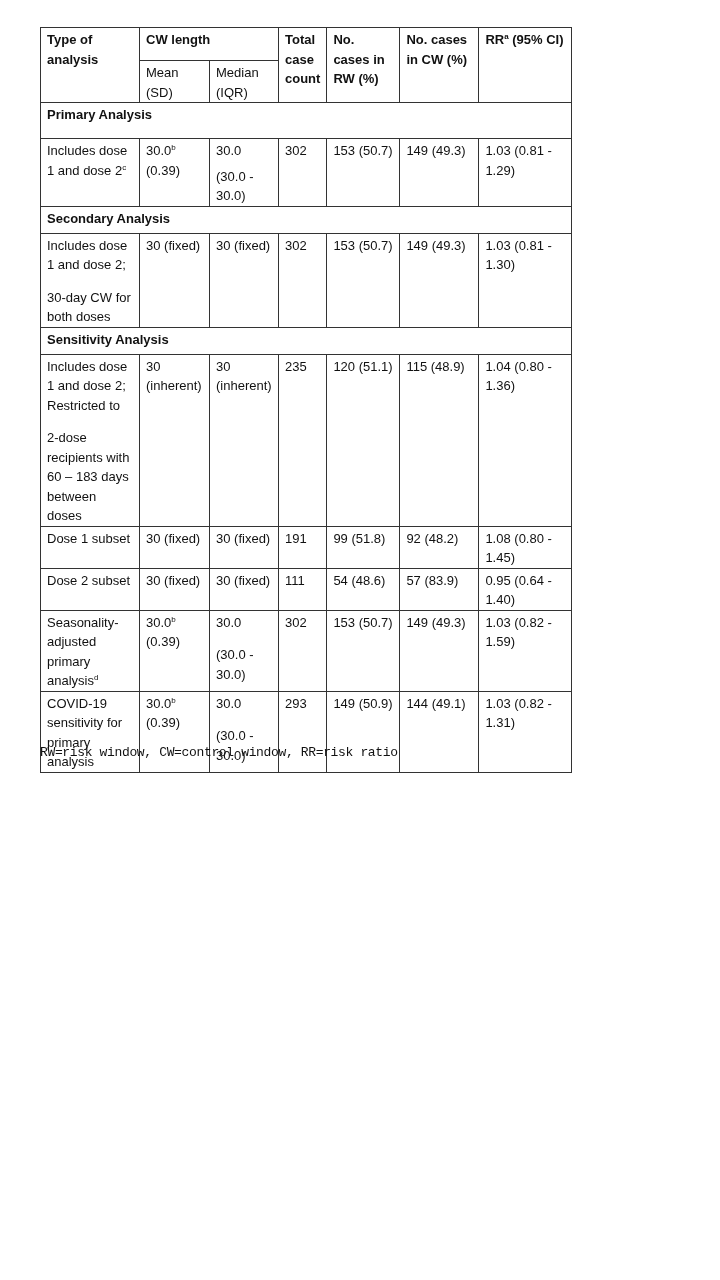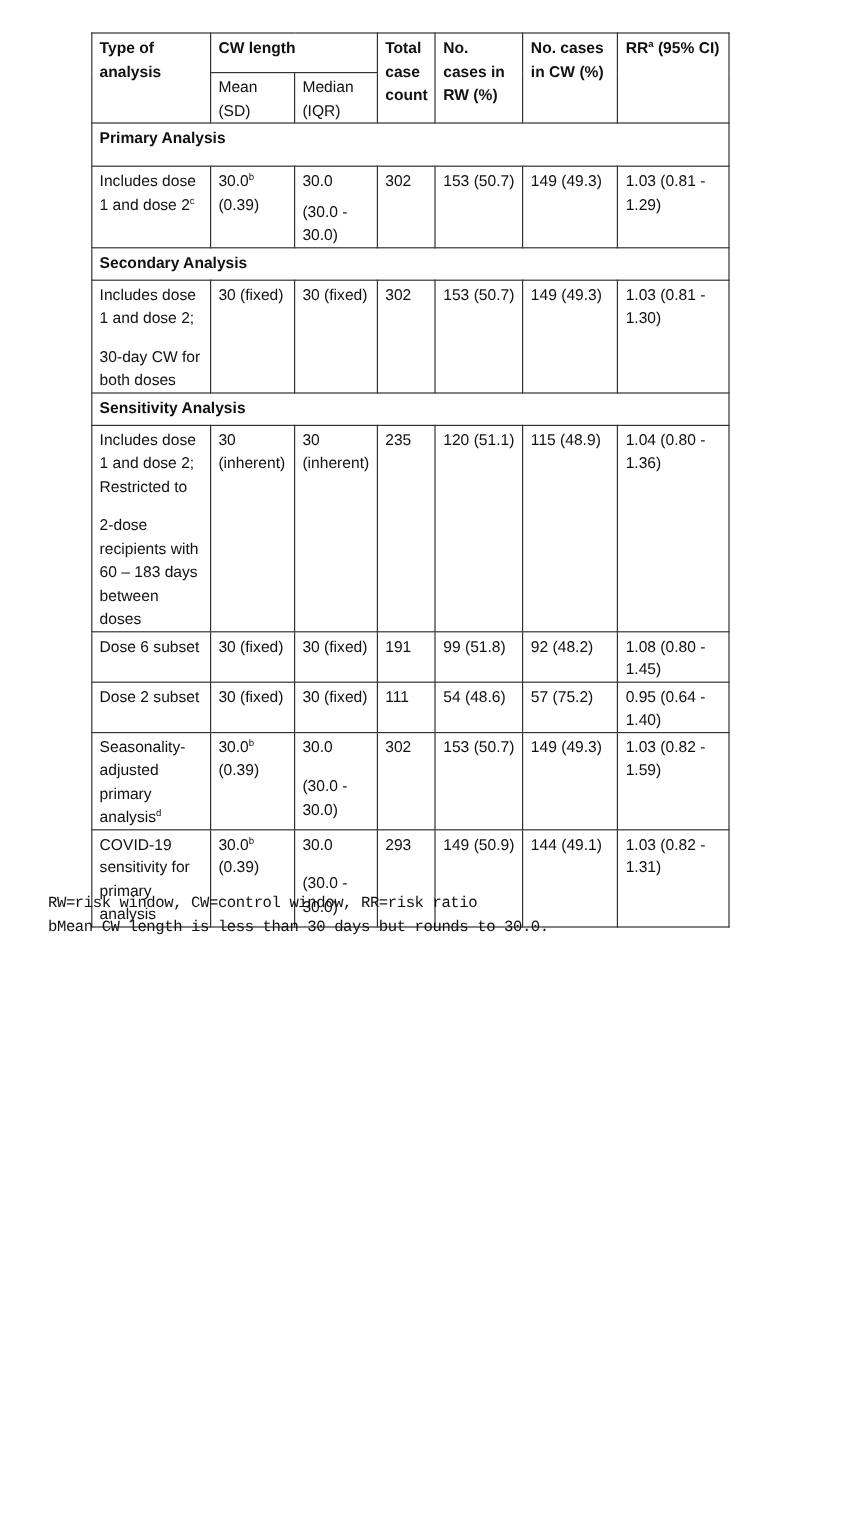--- a/index.html
+++ b/index.html
@@ -3,21 +3,20 @@
 <meta charset="utf-8">
 <style>
   html, body { margin: 0; padding: 0; background: #ffffff; }
   body { width: 720px; height: 1280px; position: relative; overflow: hidden; }
   .tbl {
     position: absolute; left: 40px; top: 27px;
     border-collapse: collapse;
     font-family: "Liberation Sans", sans-serif;
     font-size: 13px; line-height: 19.5px; color: #111;
     table-layout: fixed;
-    margin-left: 36px;
   }
   .tbl td, .tbl th {
     border: 1.3px solid #333;
     vertical-align: top;
     padding: 2px 6px 0 6px;
     text-align: left;
     font-weight: normal;
   }
   .tbl th { font-weight: bold; }
   .tbl .section td { font-weight: bold; height: 33px; padding-top: 2px; }
@@ -94,35 +93,35 @@
     <tr style="height:150px">
       <td><span>Includes dose 1 and dose 2; Restricted to</span><span class="gapl"></span><span>2-dose recipients with 60 – 183 days between doses</span></td>
       <td>30 (inherent)</td>
       <td>30 (inherent)</td>
       <td>235</td>
       <td>120 (51.1)</td>
       <td>115 (48.9)</td>
       <td>1.04 (0.80 - 1.36)</td>
     </tr>
     <tr style="height:38px">
-      <td>Dose 6 subset</td>
+      <td>Dose 1 subset</td>
       <td>30 (fixed)</td>
       <td>30 (fixed)</td>
       <td>191</td>
       <td>99 (51.8)</td>
       <td>92 (48.2)</td>
       <td>1.08 (0.80 - 1.45)</td>
     </tr>
     <tr style="height:38px">
       <td>Dose 2 subset</td>
       <td>30 (fixed)</td>
       <td>30 (fixed)</td>
       <td>111</td>
       <td>54 (48.6)</td>
-      <td>57 (75.2)</td>
+      <td>57 (83.9)</td>
       <td>0.95 (0.64 - 1.40)</td>
     </tr>
     <tr style="height:73px">
       <td><span>Seasonality-adjusted primary analysis</span><sup>d</sup></td>
       <td><span>30.0</span><sup>b</sup><span> (0.39)</span></td>
       <td><span>30.0</span><span class="gapl"></span><span>(30.0 - 30.0)</span></td>
       <td>302</td>
       <td>153 (50.7)</td>
       <td>149 (49.3)</td>
       <td>1.03 (0.82 - 1.59)</td>
@@ -134,14 +133,13 @@
       <td>293</td>
       <td>149 (50.9)</td>
       <td>144 (49.1)</td>
       <td>1.03 (0.82 - 1.31)</td>
     </tr>
   </tbody>
 </table>
 
 <div class="notes">
   <p>RW=risk window, CW=control window, RR=risk ratio</p>
-  <p>bMean CW length is less than 30 days but rounds to 30.0.</p>
 </div>
 
 </body></html>

